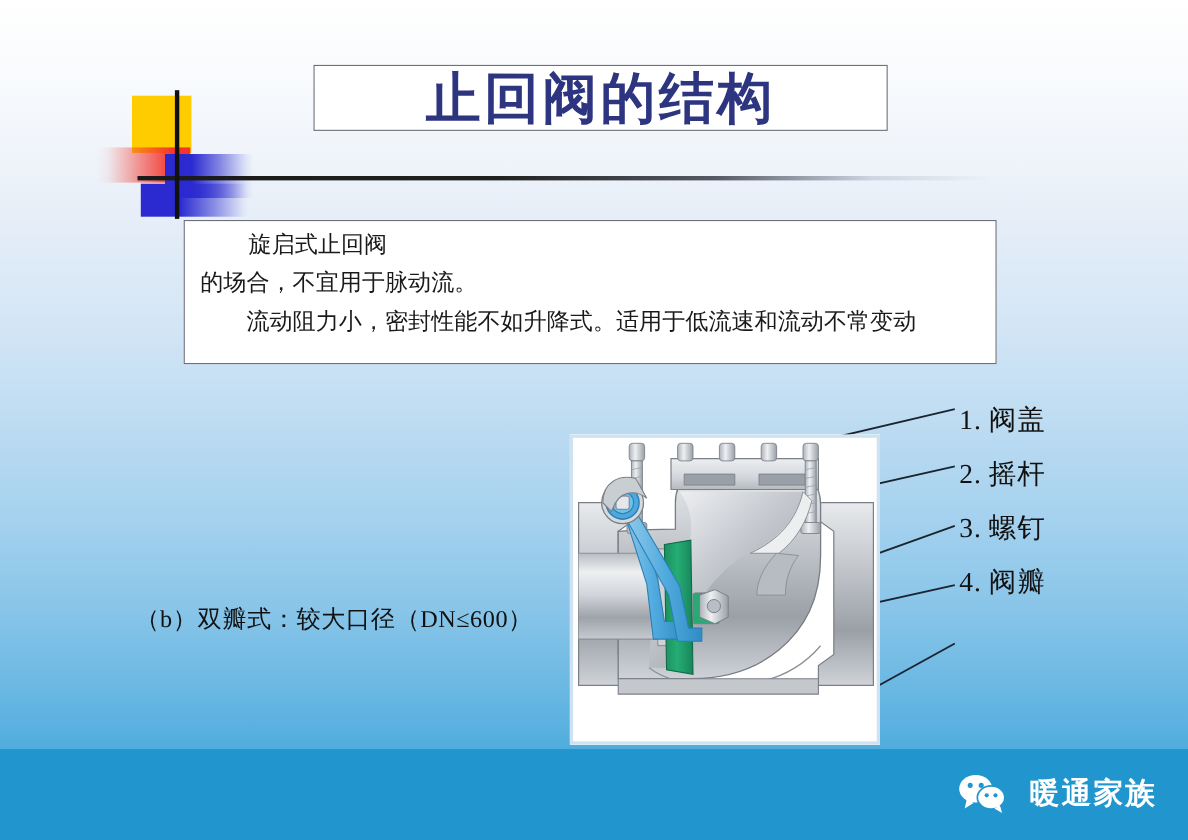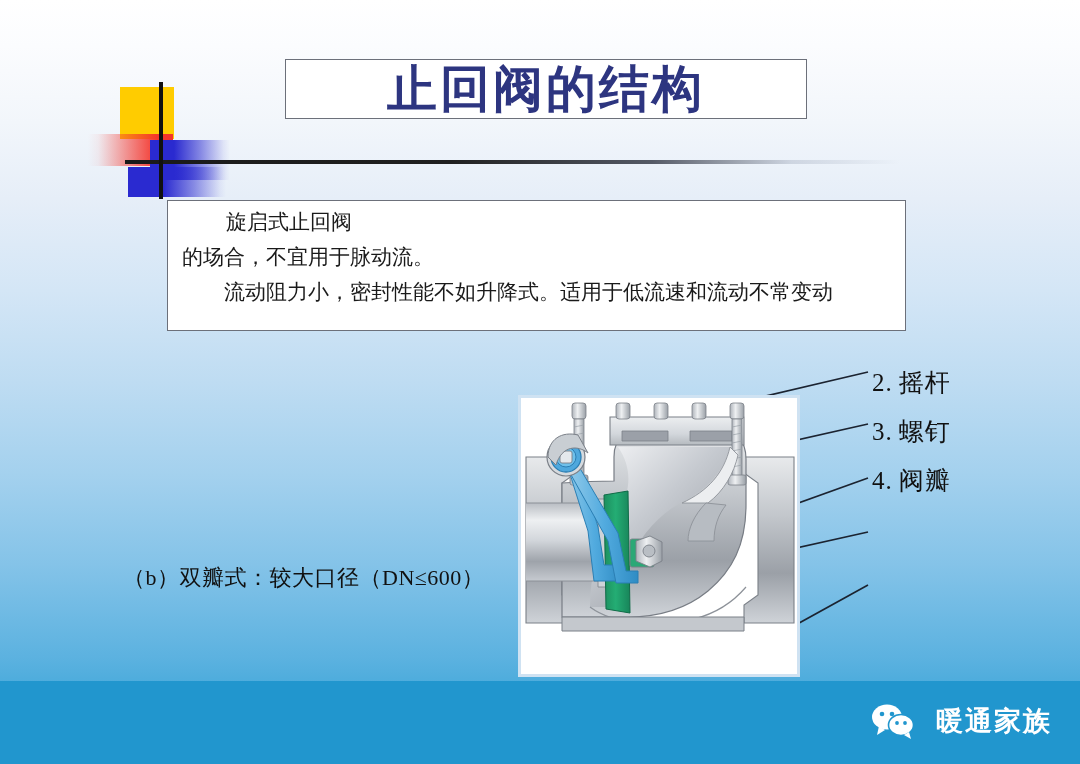--- a/index.html
+++ b/index.html
@@ -104,21 +104,21 @@
   
   .caption {
     position: absolute;
     font-family: "Liberation Serif", "DejaVu Serif", serif;
     font-size: 22px;
     color: #111111;
     white-space: nowrap;
     letter-spacing: 0.5px;
   }
   #caption-a { left: 123px; top: 466px; }
-  #caption-b { left: 123px; top: 563px; }
+  #caption-b { left: 123px; top: 548px; }
 
   
   #legend { position: absolute; left: 872px; top: 358px; width: 200px; }
   .legend-item {
     font-family: "Liberation Serif", "DejaVu Serif", serif;
     font-size: 25px;
     color: #111111;
     white-space: nowrap;
     height: 49px;
     line-height: 49px;
@@ -197,20 +197,23 @@
     <g stroke="#1b2330" stroke-width="1.7" fill="none">
       <line x1="672" y1="418" x2="868" y2="372"></line>
       <line x1="628" y1="478" x2="868" y2="424"></line>
       <line x1="662" y1="552" x2="868" y2="478"></line>
       <line x1="616" y1="588" x2="868" y2="532"></line>
       <line x1="772" y1="638" x2="868" y2="585"></line>
     </g>
   </svg>
 
   <div id="legend">
+    <div class="legend-item">
+      <span class="legend-num">1.</span><span>阀盖</span>
+    </div>
     <div class="legend-item">
       <span class="legend-num">2.</span><span>摇杆</span>
     </div>
     <div class="legend-item">
       <span class="legend-num">3.</span><span>螺钉</span>
     </div>
     <div class="legend-item">
       <span class="legend-num">4.</span><span>阀瓣</span>
     </div>
   </div>

